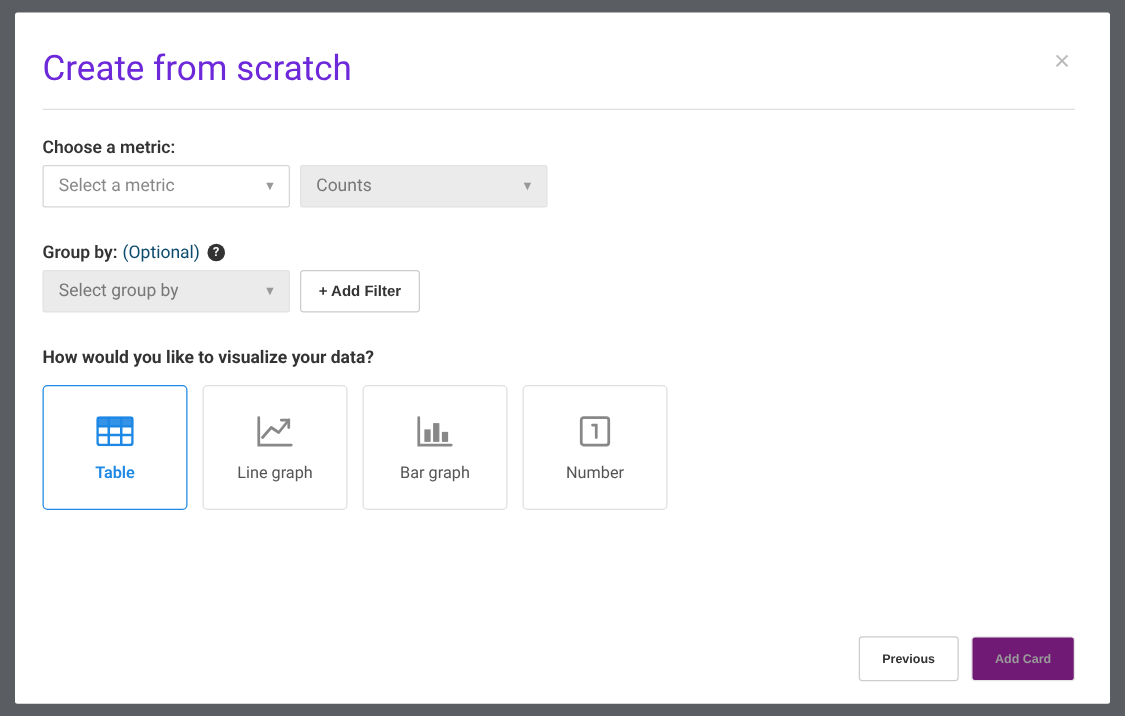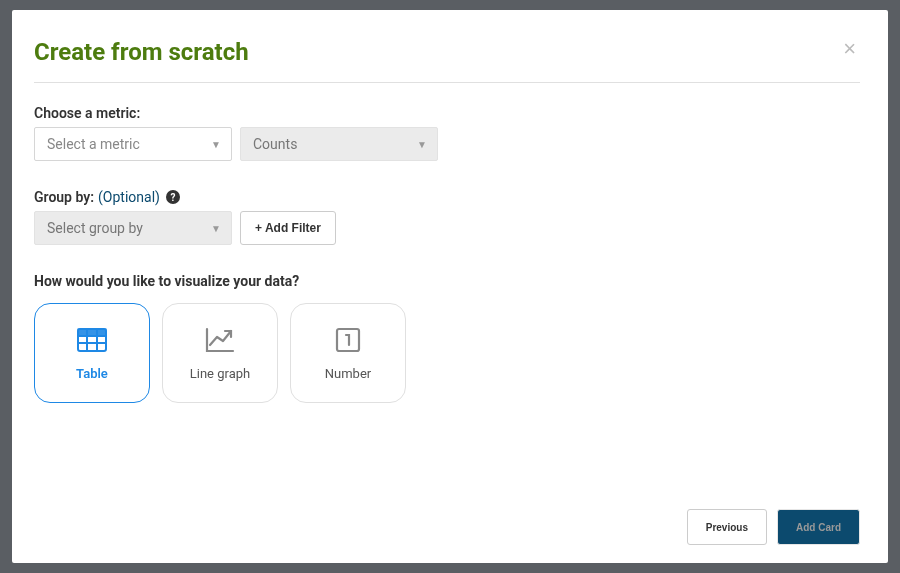--- a/index.html
+++ b/index.html
@@ -29,23 +29,23 @@
     }
     .modal-header {
       display: flex;
       justify-content: space-between;
       align-items: flex-start;
       padding-bottom: 16px;
       border-bottom: 1px solid #e0e0e0;
       margin-bottom: 22px;
     }
     .modal-title {
-      font-size: 24px;
-      font-weight: 700;
-      color: #4d7c0f;
+      font-size: 28px;
+      font-weight: 400;
+      color: #6d28d9;
     }
     .close-btn {
       font-size: 22px;
       color: #bbb;
       cursor: pointer;
       line-height: 1;
       background: none;
       border: none;
       padding: 0 4px;
     }
@@ -118,21 +118,21 @@
     }
     .viz-row {
       display: flex;
       gap: 12px;
       margin-top: 8px;
     }
     .viz-card {
       width: 116px;
       height: 100px;
       border: 1px solid #e0e0e0;
-      border-radius: 16px;
+      border-radius: 4px;
       display: flex;
       flex-direction: column;
       align-items: center;
       justify-content: center;
       gap: 12px;
       cursor: pointer;
       background: #fff;
     }
     .viz-card.selected {
       border: 1.5px solid #1e88e5;
@@ -167,21 +167,21 @@
       padding: 7px 18px;
       font-size: 10px;
       font-weight: 600;
       border-radius: 3px;
       cursor: pointer;
       border: 1px solid #ccc;
       background: #fff;
       color: #333;
     }
     .btn.secondary {
-      background: #0c4a6e;
+      background: #701a75;
       color: #999;
       border-color: #e6e6e6;
     }
   </style>
 </head>
 <body>
 
 <div class="modal">
   <div class="modal-header">
     <h1 class="modal-title">Create from scratch</h1>
@@ -236,20 +236,31 @@
       <div class="viz-icon">
         <svg width="30" height="26" viewBox="0 0 30 26" fill="none" stroke="#888" stroke-width="2.2">
           <polyline points="2,2 2,24 28,24" stroke-linecap="round"></polyline>
           <polyline points="5,18 12,10 18,14 26,4" stroke-linecap="round" stroke-linejoin="round"></polyline>
           <polyline points="20,4 26,4 26,10" stroke-linecap="round"></polyline>
         </svg>
       </div>
       <span class="viz-label">Line graph</span>
     </div>
 
+    <div class="viz-card">
+      <div class="viz-icon">
+        <svg width="30" height="26" viewBox="0 0 30 26" fill="#888" stroke="#888">
+          <polyline points="2,2 2,24 28,24" fill="none" stroke-width="2.2" stroke-linecap="round"></polyline>
+          <rect x="7" y="12" width="4" height="9"></rect>
+          <rect x="14" y="7" width="4" height="14"></rect>
+          <rect x="21" y="14" width="4" height="7"></rect>
+        </svg>
+      </div>
+      <span class="viz-label">Bar graph</span>
+    </div>
 
     <div class="viz-card">
       <div class="viz-icon">
         <svg width="26" height="26" viewBox="0 0 26 26" fill="none" stroke="#888" stroke-width="2.2">
           <rect x="2" y="2" width="22" height="22" rx="2"></rect>
           <path d="M 11 8 L 14 8 L 14 18" stroke-linecap="round" fill="none"></path>
         </svg>
       </div>
       <span class="viz-label">Number</span>
     </div>

